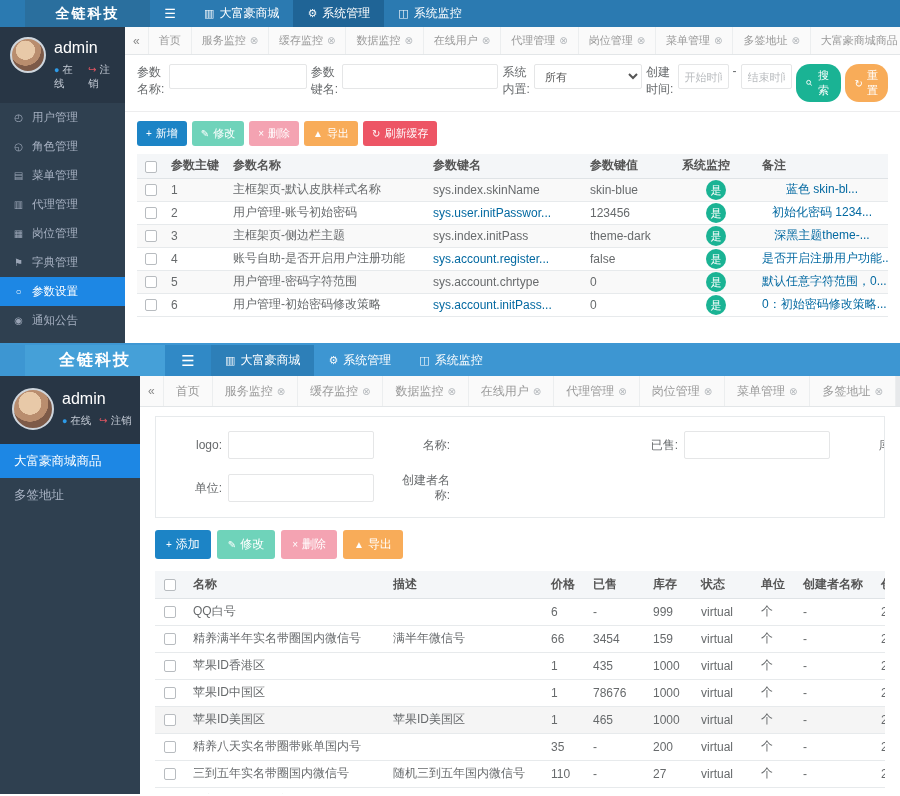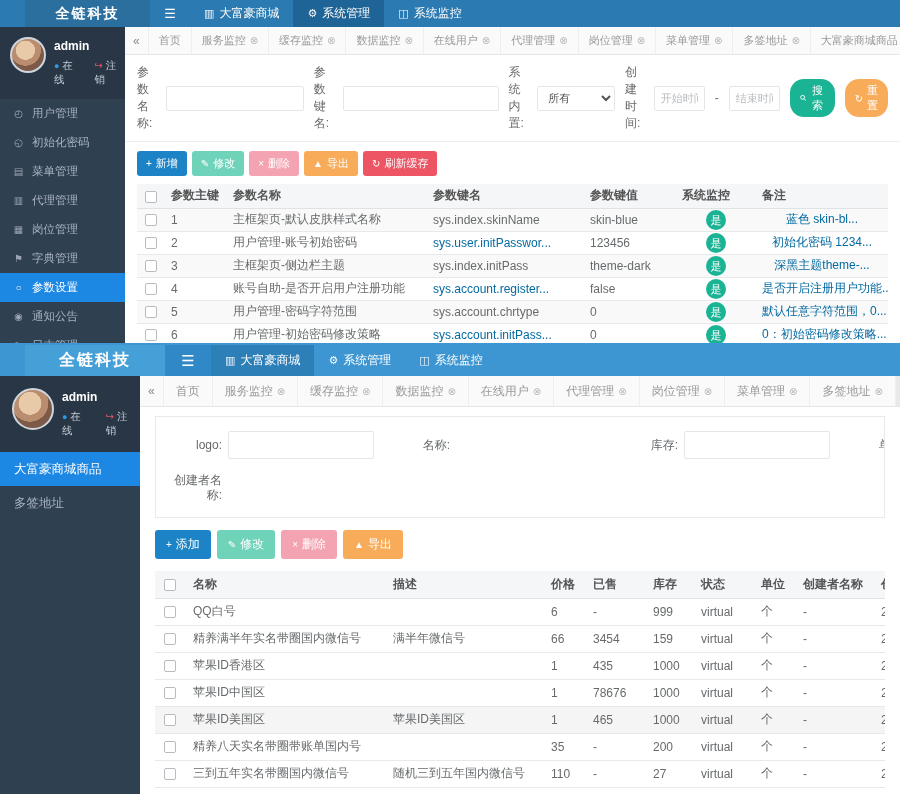--- a/index.html
+++ b/index.html
@@ -12,22 +12,22 @@
   .logo { font-weight:bold; text-align:center; letter-spacing:2px; color:#fff; display:flex; align-items:center; justify-content:center;margin-left:25px; }
   .nav { flex:1; display:flex; align-items:stretch; }
   .burger { display:flex; align-items:center; justify-content:center; cursor:pointer; }
   .nav-item { display:flex; align-items:center; gap:5px; padding:0 14px; font-size:12px; cursor:pointer; white-space:nowrap; }
   .nav-item .nicon { font-size:11px; opacity:.95; }
   .body { display:flex; }
   .sidebar { background:#2f4050; flex-shrink:0; }
   .profile { padding:10px 8px 12px 10px; display:flex; gap:8px; background:#283645; }
   .avatar { border-radius:50%; flex-shrink:0; background:radial-gradient(circle at 42% 35%, #e8c9a8 0 34%, #b98d6e 35% 55%, #7d5a48 56% 100%); border:2px solid #cfd6dd; }
   .uinfo { font-size:11px; color:#dfe4ea; padding-top:2px; }
-  .uname { font-weight:bold; font-size:12px; margin-bottom:6px; color:#fff; }
-  .ustat { display:flex; gap:20px; align-items:flex-start; font-size:10.5px; color:#c3cad4; }
+  .uname { font-weight:normal; font-size:16px; margin-bottom:6px; color:#fff; }
+  .ustat { display:flex; gap:8px; align-items:flex-start; font-size:10.5px; color:#c3cad4; }
   .dot-on { color:#2d9be8; font-size:9px; }
   .logout-ic { color:#e05561; font-size:10px; }
   .side-item { display:flex; align-items:center; gap:7px; color:#a7b1c2; cursor:pointer; position:relative; }
   .side-item.active { background:#1d87e4; color:#fff; }
   .side-icon { width:13px; text-align:center; font-size:10px; opacity:.9; }
   .chev { position:absolute; right:10px; display:none; font-size:12px; }
   .chev.show { display:inline; }
   .main { flex:1; background:#fff; min-width:0; }
   .tabbar { background:#fafafa; border-bottom:1px solid #e3e6e8; display:flex; align-items:stretch; overflow:hidden; }
   .tab-arrow { display:flex; align-items:center; padding:0 8px; color:#888; font-size:12px; cursor:pointer; border-right:1px solid #eceeef; }
@@ -56,21 +56,21 @@
   .p-top { height:345px; border-bottom:2px solid #3e97d3; }
   .p-top .hdr { height:27px; background:#2b7ab1; font-size:12px; }
   .p-top .logo { width:125px; background:#2a6f9e; font-size:14px; }
   .p-top .burger { width:40px; background:#2b7ab1; font-size:13px; }
   .p-top .nav-item.active { background:#1f6496; }
   .p-top .body { height:318px; }
   .p-top .sidebar { width:125px; }
   .p-top .avatar { width:36px; height:36px; }
   .p-top .side-item { height:29px; padding-left:12px; font-size:11.5px; }
   .p-top .tabbar { height:28px; font-size:11px; }
-  .p-top .searchbar { display:flex; align-items:center; gap:10px; padding:9px 12px; font-size:12px; color:#676a6c; border-bottom:1px solid #ededee; }
+  .p-top .searchbar { display:flex; gap:4px; padding:9px 12px; font-size:12px; color:#676a6c; border-bottom:1px solid #ededee; }
   .p-top .searchbar input, .p-top .searchbar select { border:1px solid #e5e6e7; border-radius:2px; height:25px; font-size:11px; padding:0 6px; color:#555; outline:none; }
   .p-top .searchbar input::placeholder { color:#b9bcbf; }
   .in-name { width:138px; }
   .in-key { width:180px; }
   .sel-builtin { width:188px; background:#fff; }
   .in-date { width:51px; }
   .p-top .btn { padding:4px 10px; font-size:11px; }
   .p-top .toolbar { display:flex; gap:5px; padding:9px 12px 8px; }
   .p-top .toolbar .btn { padding:5px 9px; }
   .t-top { width:751px; margin:0 12px; }
@@ -142,21 +142,21 @@
             </div>
           </div>
         </div>
         <div class="side-item">
             <span class="side-icon">◴</span>
             <span>用户管理</span>
 
           </div>
           <div class="side-item">
             <span class="side-icon">◵</span>
-            <span>初始化密码</span>
+            <span>角色管理</span>
 
           </div>
           <div class="side-item">
             <span class="side-icon">▤</span>
             <span>菜单管理</span>
 
           </div>
           <div class="side-item">
             <span class="side-icon">▥</span>
             <span>代理管理</span>
@@ -453,20 +453,24 @@
           <div class="fgrid">
               <div class="field">
                 <span class="f-label">logo:</span>
                 <input style="">
               </div>
               <div class="field">
                 <span class="f-label">名称:</span>
 
               </div>
               <div class="field">
+                <span class="f-label">已售:</span>
+                <input style="">
+              </div>
+              <div class="field">
                 <span class="f-label">库存:</span>
                 <input style="">
               </div>
               <div class="field">
                 <span class="f-label">单位:</span>
                 <input style="">
               </div>
               <div class="field">
                 <span class="f-label">创建者名称:</span>
 

